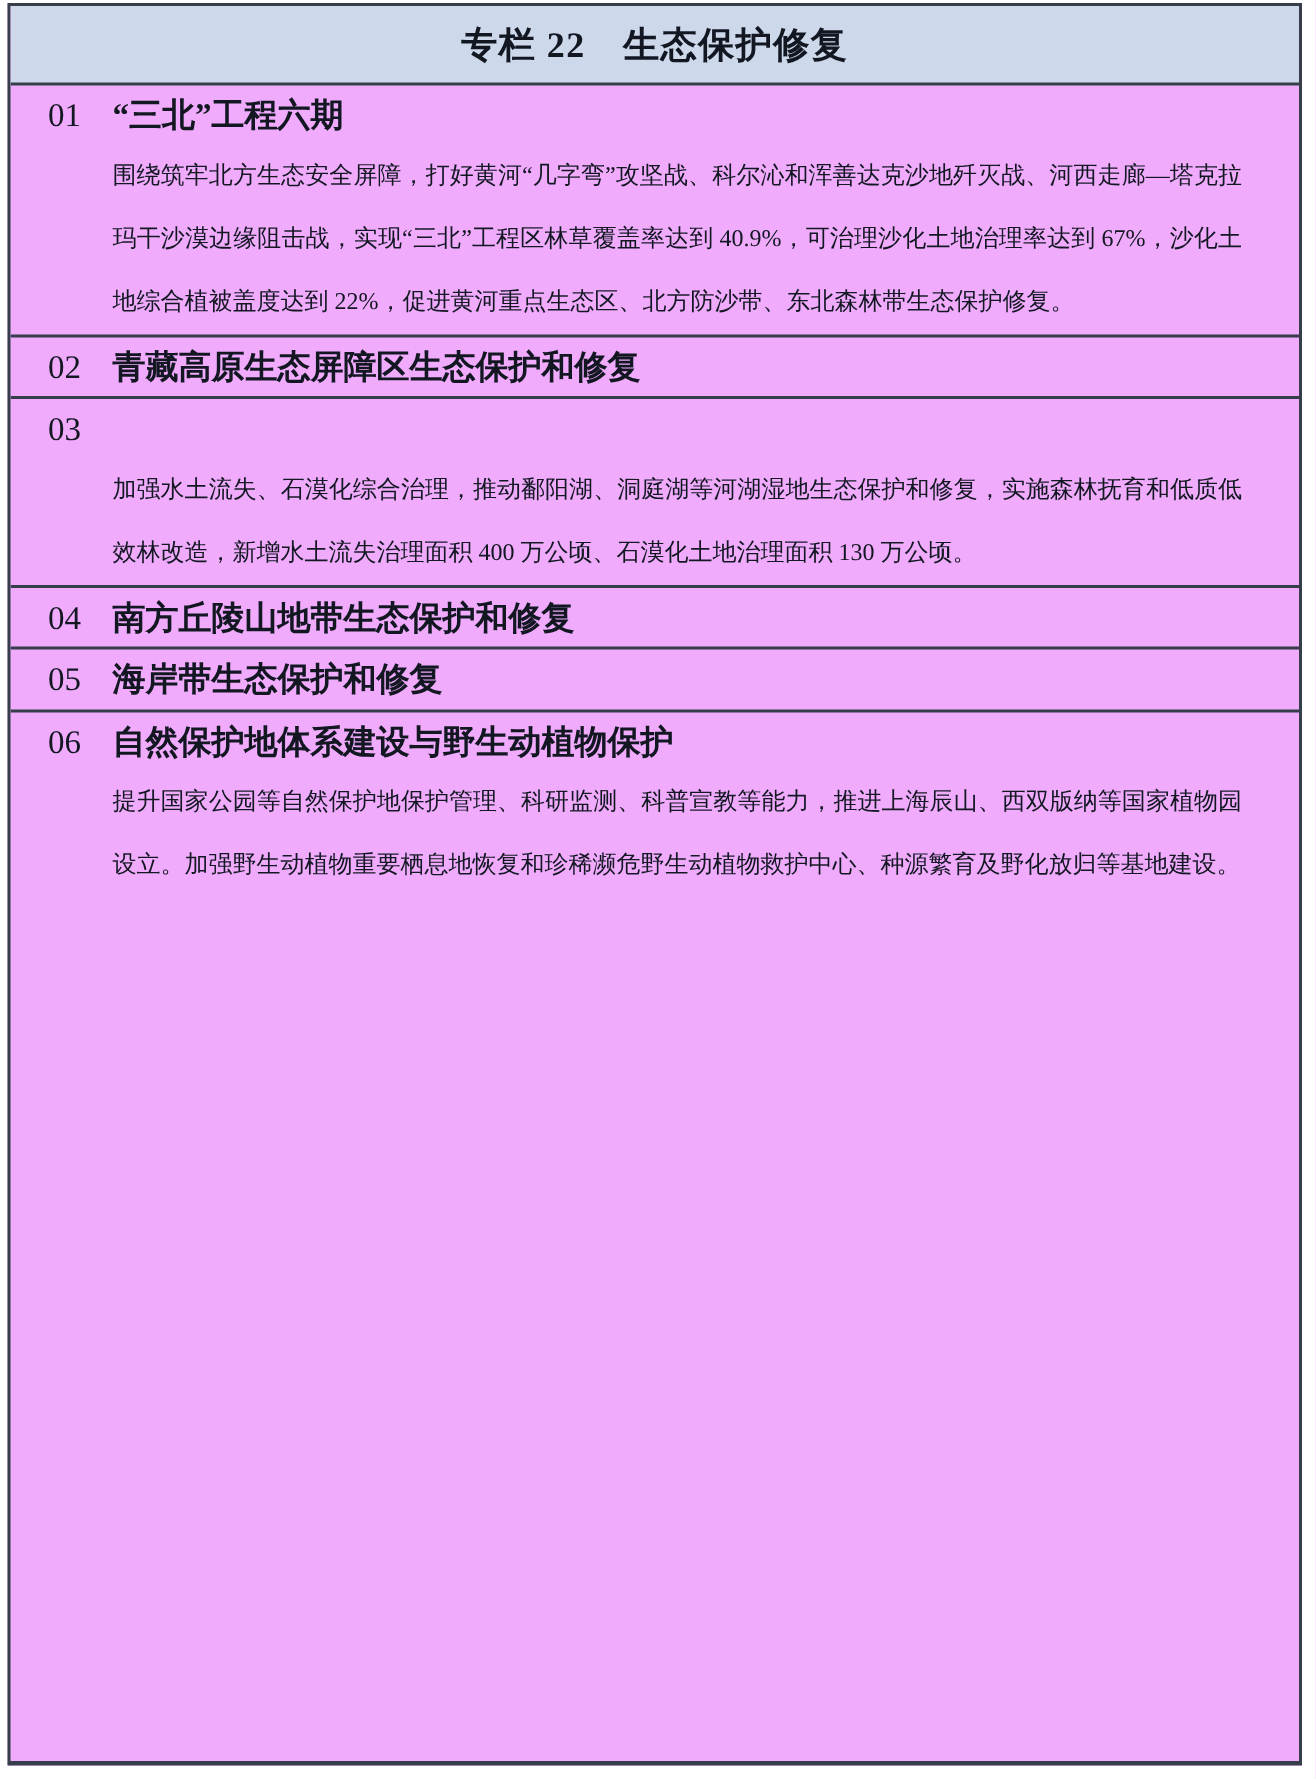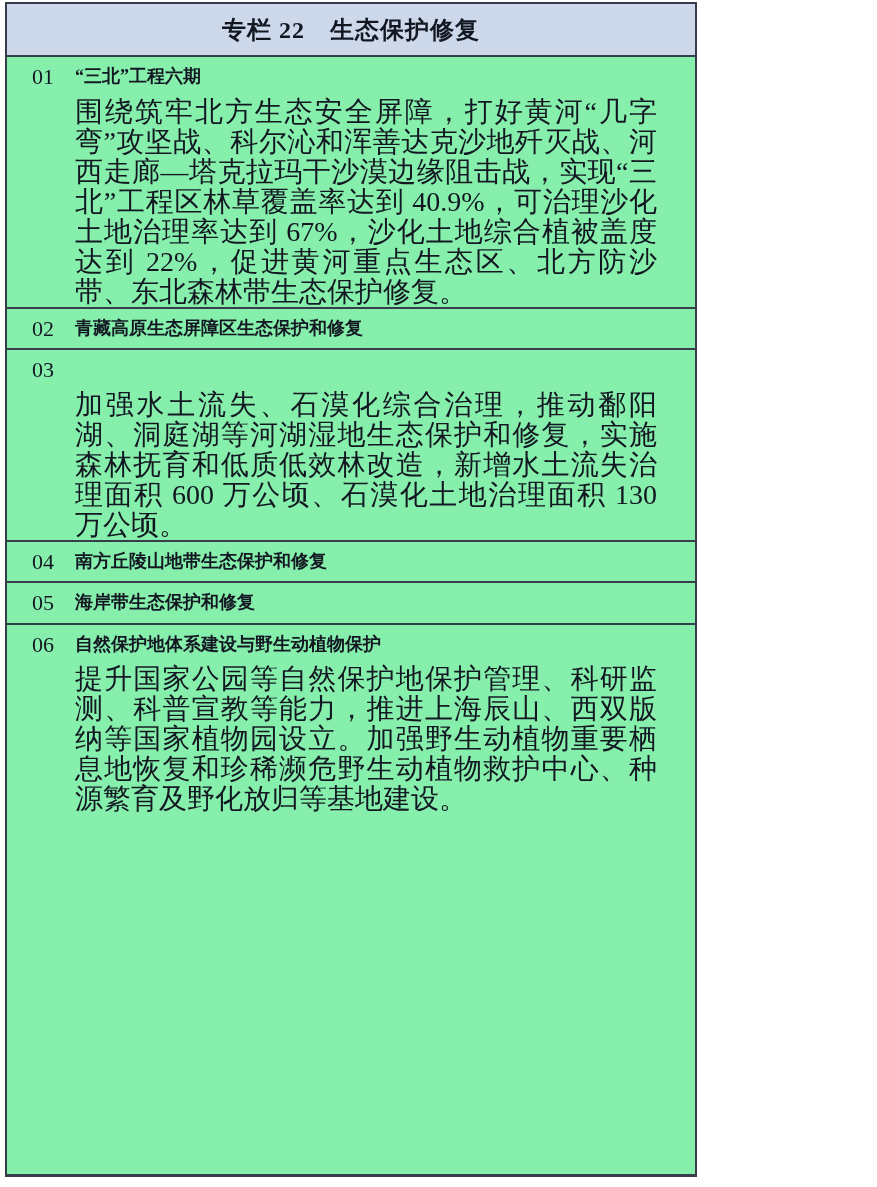--- a/index.html
+++ b/index.html
@@ -7,26 +7,26 @@
     padding: 0;
     width: 877px;
     height: 1187px;
     background: #ffffff;
     font-family: "Liberation Serif", "DejaVu Serif", serif;
   }
   .panel {
     position: absolute;
     left: 5px;
     top: 2px;
-    width: 692px;
+    width: 863px;
     height: 1175px;
     box-sizing: border-box;
     border: 2px solid #363e4c;
     border-bottom-width: 3px;
-    background: #86efac;
+    background: #f0abfc;
     overflow: hidden;
   }
   .panel-header {
     height: 51px;
     background: #cdd8ea;
     border-bottom: 2px solid #363e4c;
     display: flex;
     align-items: center;
     justify-content: center;
     font-size: 24px;
@@ -51,28 +51,28 @@
   }
   .sec-num {
     position: absolute;
     left: -43px;
     top: 0;
     font-size: 22px;
     font-weight: normal;
     color: #121722;
   }
   .sec-title {
-    font-size: 18px;
+    font-size: 22px;
     font-weight: bold;
     color: #121722;
   }
   .sec-body {
     margin: 0;
-    font-size: 28px;
-    line-height: 30px;
+    font-size: 16px;
+    line-height: 42px;
     color: #121722;
     text-align: justify;
     text-justify: inter-character;
   }
 </style>
 </head>
 <body>
 
 <div class="panel">
   <div class="panel-header">专栏 22　生态保护修复</div>
@@ -89,21 +89,21 @@
     <div class="sec-title-row">
       <span class="sec-num">02</span>
       <span class="sec-title">青藏高原生态屏障区生态保护和修复</span>
     </div>
   </div>
 
   <div class="section">
     <div class="sec-title-row">
       <span class="sec-num">03</span>
     </div>
-    <p class="sec-body">加强水土流失、石漠化综合治理，推动鄱阳湖、洞庭湖等河湖湿地生态保护和修复，实施森林抚育和低质低效林改造，新增水土流失治理面积 600 万公顷、石漠化土地治理面积 130 万公顷。</p>
+    <p class="sec-body">加强水土流失、石漠化综合治理，推动鄱阳湖、洞庭湖等河湖湿地生态保护和修复，实施森林抚育和低质低效林改造，新增水土流失治理面积 400 万公顷、石漠化土地治理面积 130 万公顷。</p>
   </div>
 
   <div class="section">
     <div class="sec-title-row">
       <span class="sec-num">04</span>
       <span class="sec-title">南方丘陵山地带生态保护和修复</span>
     </div>
   </div>
 
   <div class="section">

